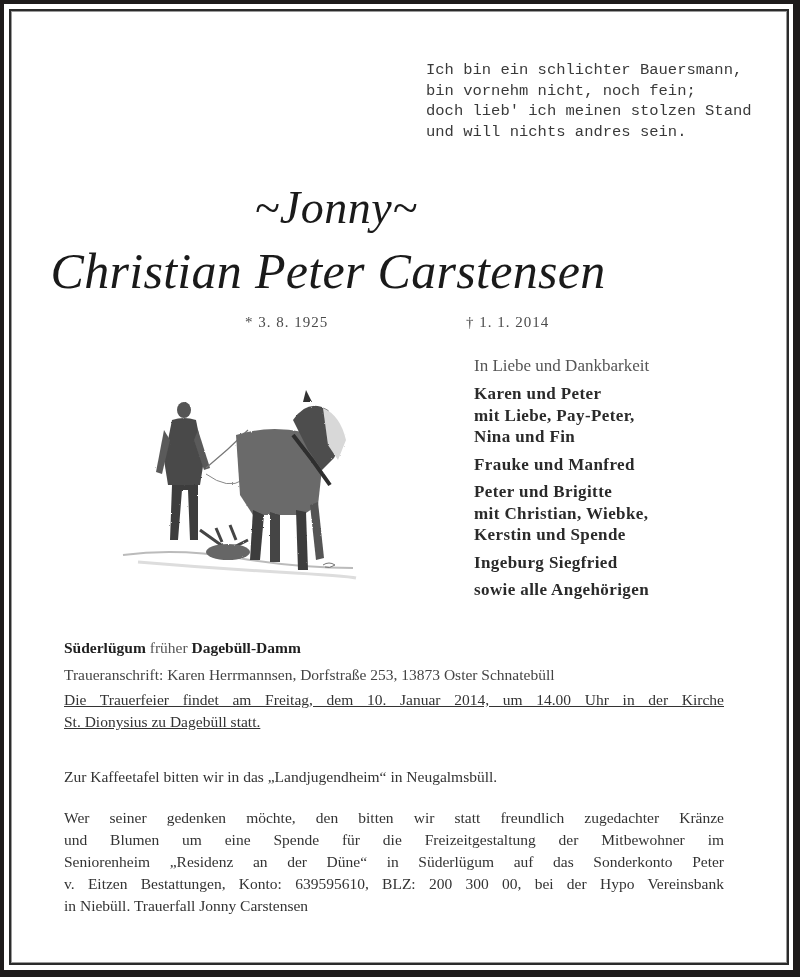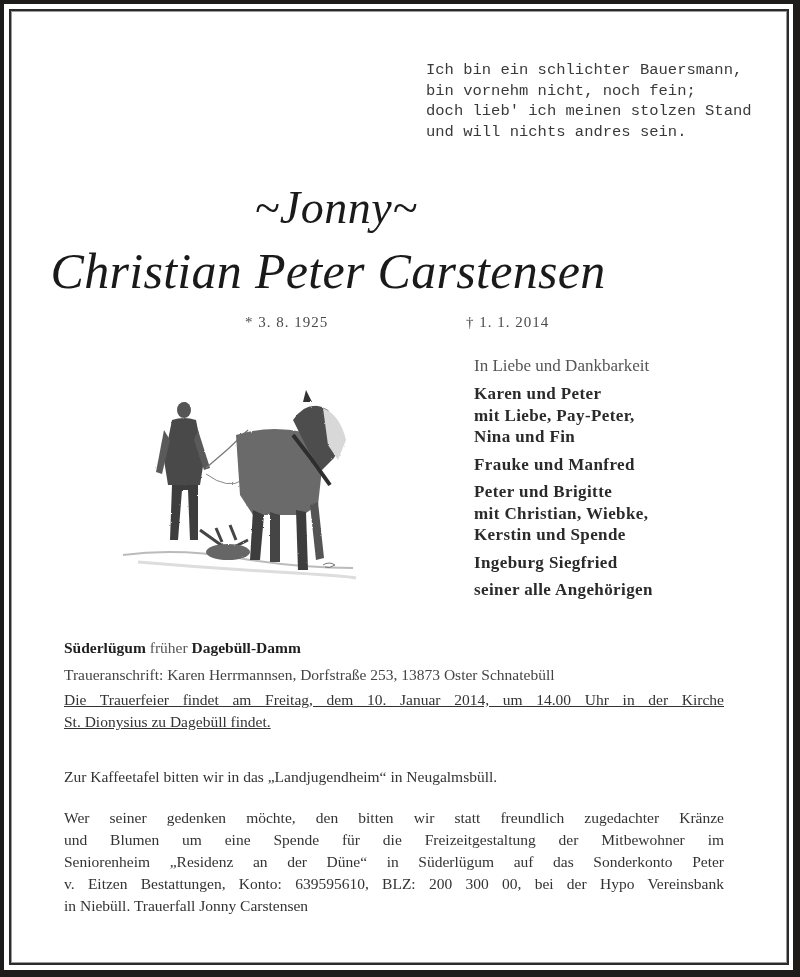--- a/index.html
+++ b/index.html
@@ -105,34 +105,34 @@
   </div>
   <div class="group">
     <div>Peter und Brigitte</div>
     <div>mit Christian, Wiebke,</div>
     <div>Kerstin und Spende</div>
   </div>
   <div class="group">
     <div>Ingeburg Siegfried</div>
   </div>
   <div class="group">
-    <div>seiner alle Angehörigen</div>
+    <div>sowie alle Angehörigen</div>
   </div>
 </div>
 
 <div class="body-text place">
   <b>Süderlügum</b>
   <span class="light">früher</span>
   <b>Dagebüll-Damm</b>
 </div>
 <div class="body-text address">Traueranschrift: Karen Herrmannsen, Dorfstraße 253, 13873 Oster Schnatebüll</div>
 
 <div class="body-text p1">
   <div>Die Trauerfeier findet am Freitag, dem 10. Januar 2014, um 14.00 Uhr in der Kirche</div>
-  <div class="last">St. Dionysius zu Dagebüll findet.</div>
+  <div class="last">St. Dionysius zu Dagebüll statt.</div>
 </div>
 
 <div class="body-text p2">Zur Kaffeetafel bitten wir in das „Landjugendheim“ in Neugalmsbüll.</div>
 
 <div class="body-text p3">
   <div>Wer seiner gedenken möchte, den bitten wir statt freundlich zugedachter Kränze</div>
   <div>und Blumen um eine Spende für die Freizeitgestaltung der Mitbewohner im</div>
   <div>Seniorenheim „Residenz an der Düne“ in Süderlügum auf das Sonderkonto Peter</div>
   <div>v. Eitzen Bestattungen, Konto: 639595610, BLZ: 200 300 00, bei der Hypo Vereinsbank</div>
   <div class="last">in Niebüll. Trauerfall Jonny Carstensen</div>

